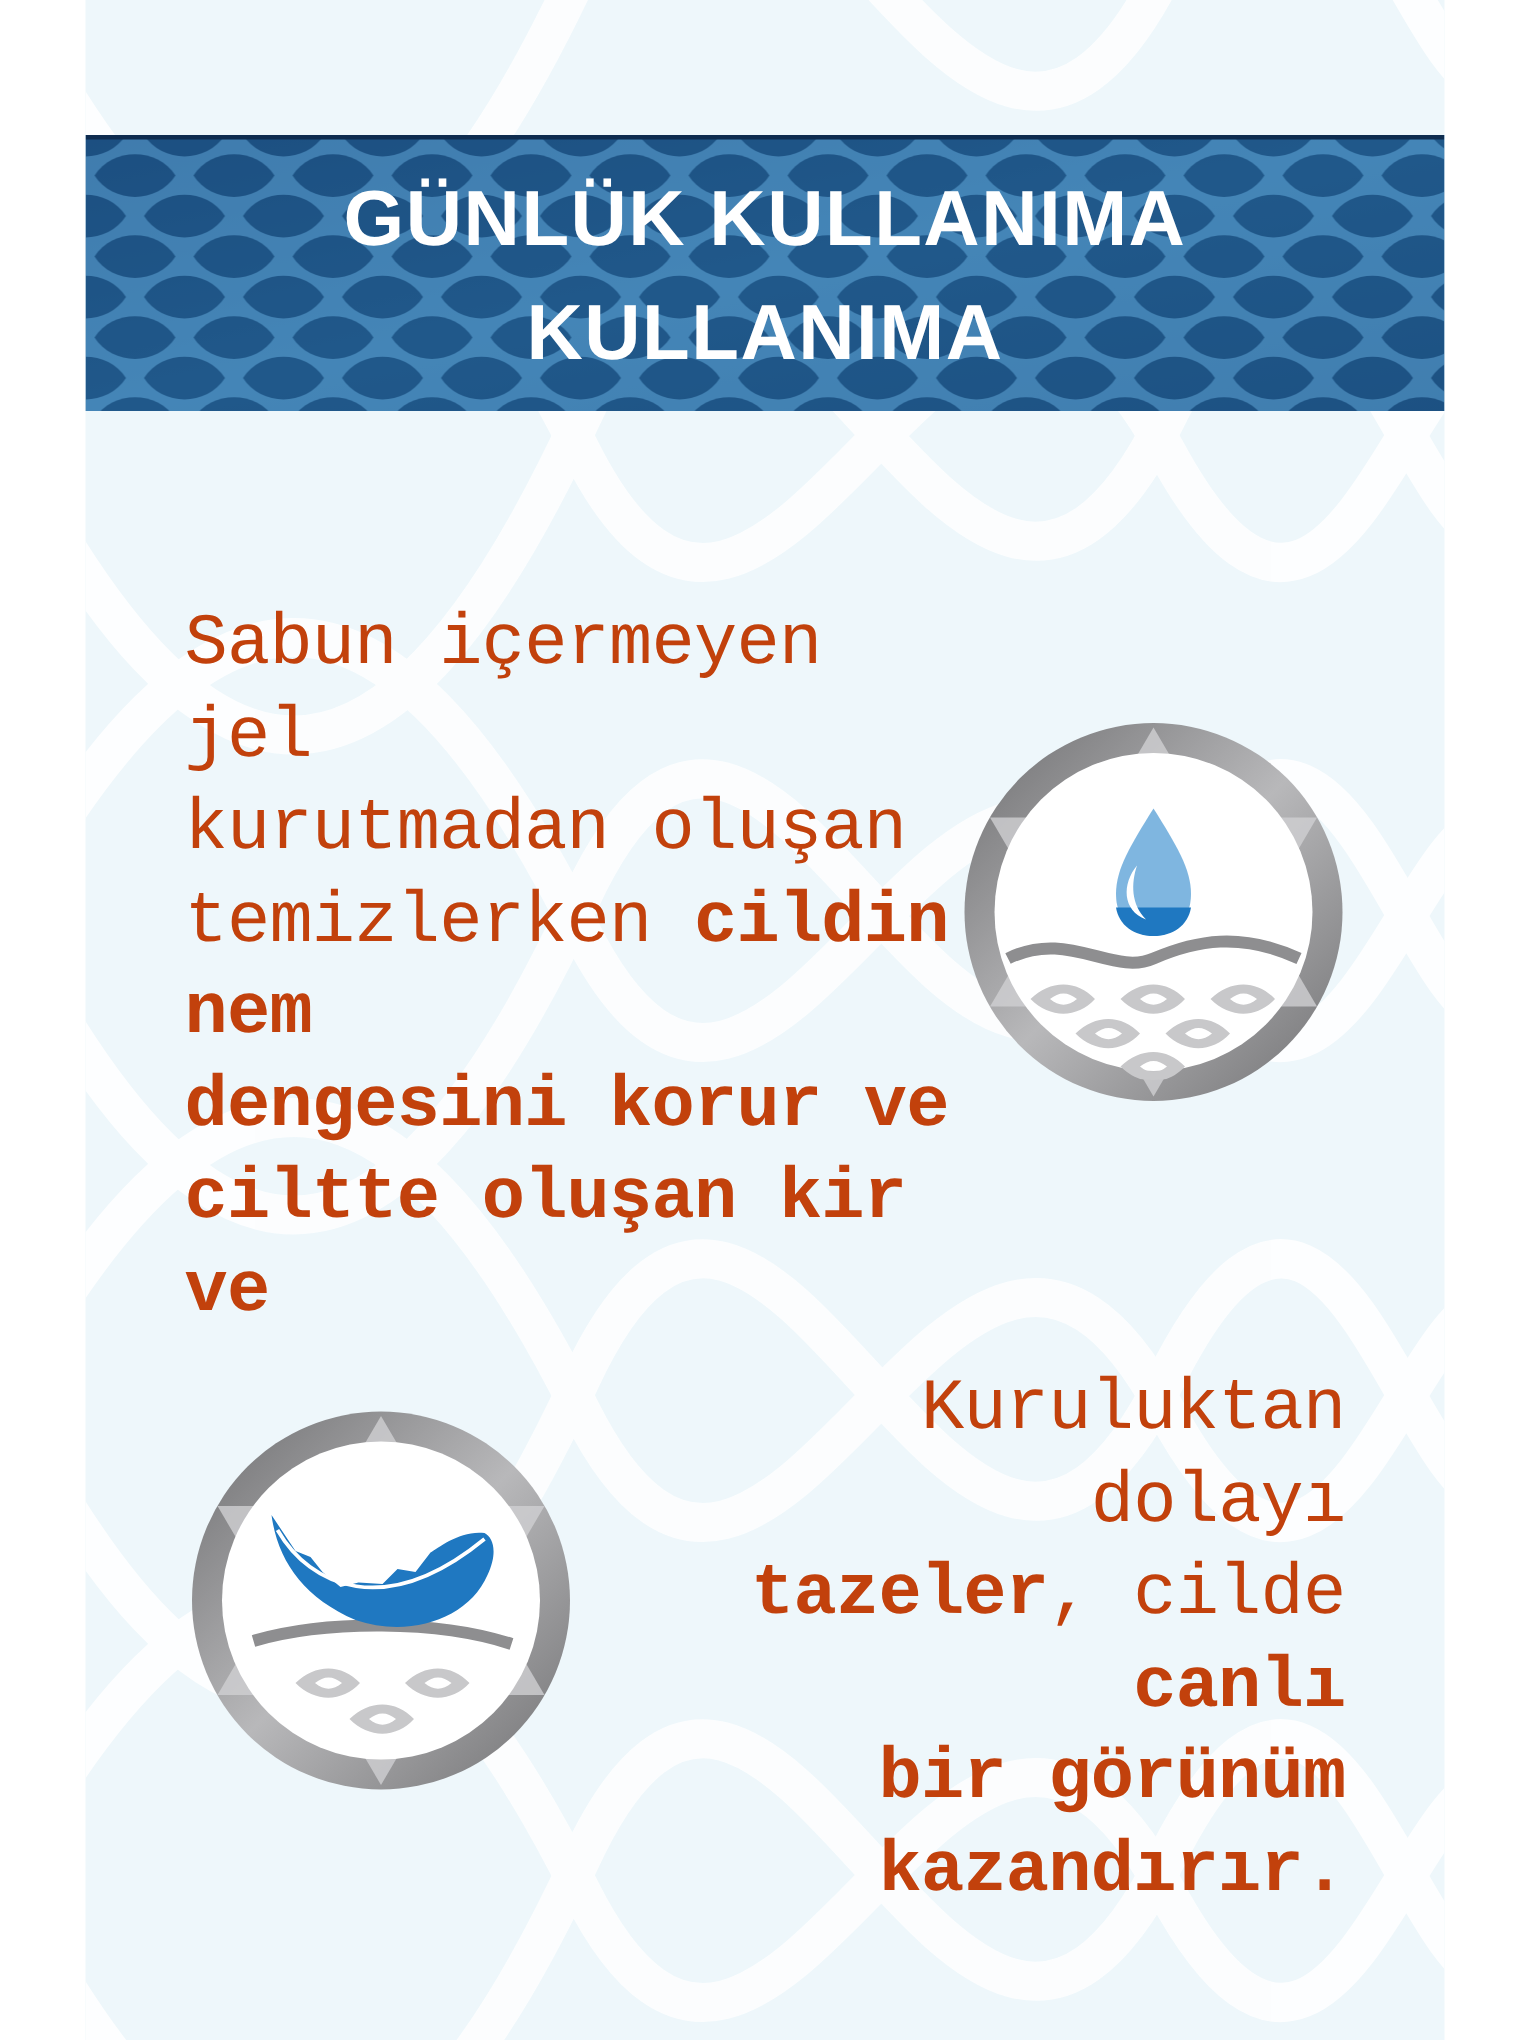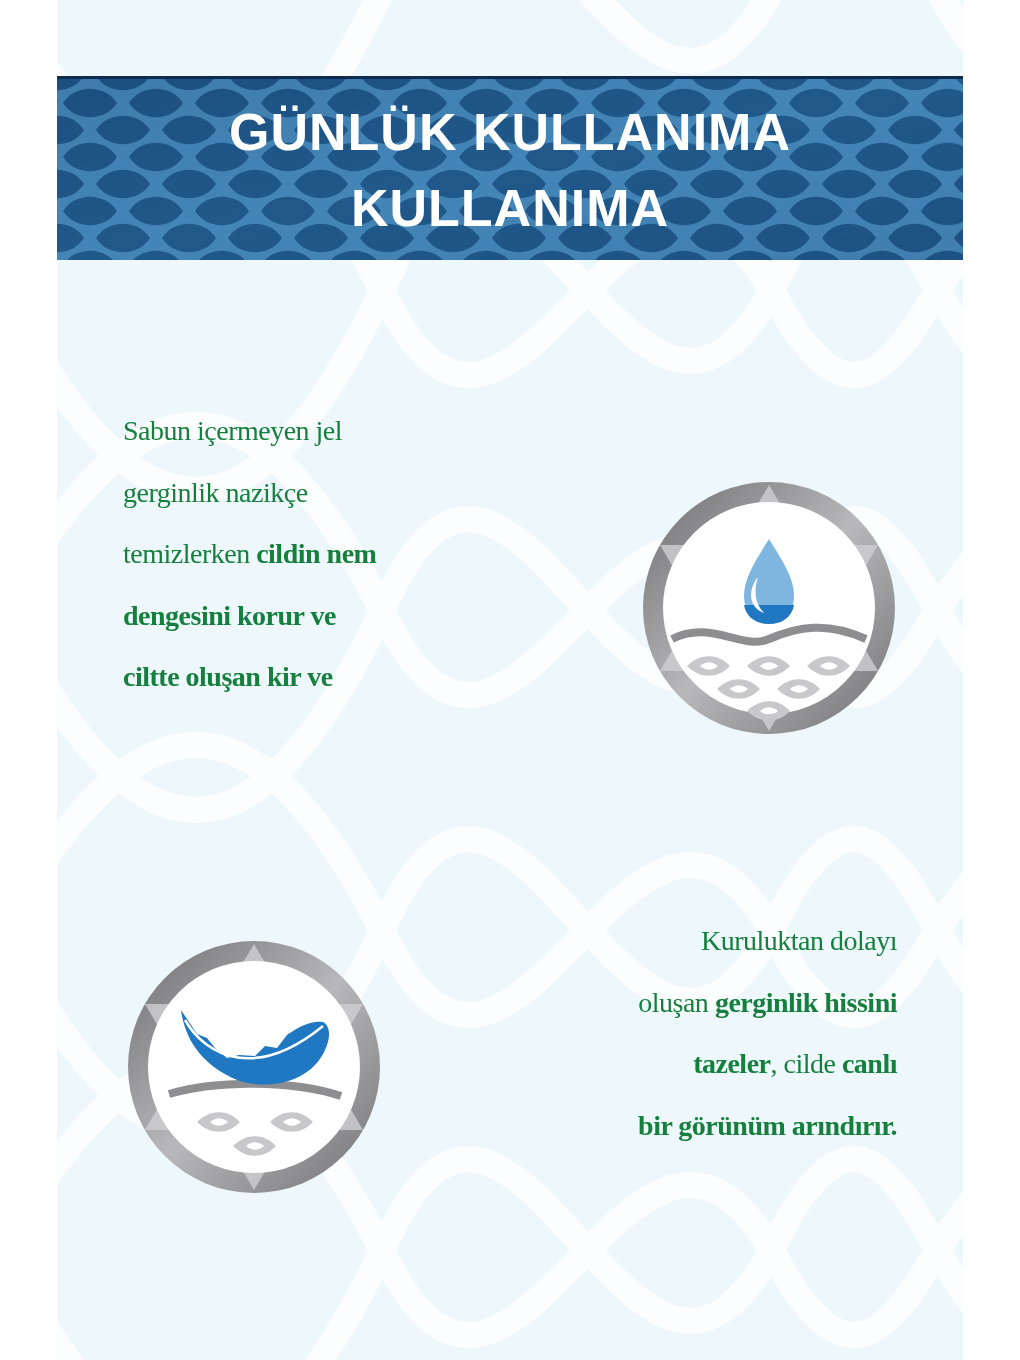--- a/index.html
+++ b/index.html
@@ -3,34 +3,34 @@
 <meta charset="utf-8">
 <style>
   html, body { margin:0; padding:0; background:#ffffff; }
   body { width:1020px; height:1360px; position:relative; overflow:hidden; }
   .canvas {
     position:absolute; left:57px; top:0; width:906px; height:1360px;
     background:#eef7fb; overflow:hidden;
   }
   .bg-waves { position:absolute; left:0; top:0; width:906px; height:1360px; }
   .banner {
-    position:absolute; left:0; top:76px; width:906px; height:184px;
+    position:absolute; left:0; top:90px; width:906px; height:184px;
     background:#1f5f92; overflow:hidden;
   }
   .banner svg { position:absolute; left:0; top:0; }
   .banner-title {
     position:absolute; left:0; top:18px; width:906px;
     text-align:center; color:#ffffff;
     font-family:"Liberation Sans", sans-serif; font-weight:bold;
     font-size:52px; line-height:76px; letter-spacing:1px;
   }
   .text-block {
-    position:absolute; color:#15803d;
-    font-family:Liberation Serif, serif;
-    font-size:28px; line-height:61.5px; letter-spacing:-0.5px;
+    position:absolute; color:#c2410c;
+    font-family:Liberation Mono, monospace;
+    font-size:48px; line-height:61.5px; letter-spacing:-0.5px;
   }
   .text-block b { font-weight:bold; }
   .text-left { left:66px; top:400px; width:520px; text-align:left; }
   .text-right { left:360px; top:910px; width:480px; text-align:right; }
   .badge { position:absolute; width:254px; height:254px; }
   .badge-drop { left:585px; top:481px; }
   .badge-feather { left:70px; top:940px; }
 </style>
 </head>
 <body>
@@ -74,21 +74,21 @@
       <rect width="906" height="3" fill="#0e2c4f"></rect>
     </svg>
     <div class="banner-title">
       <div>GÜNLÜK KULLANIMA</div>
       <div>KULLANIMA</div>
     </div>
   </div>
 
   <div class="text-block text-left">
     <div>Sabun içermeyen jel</div>
-    <div>gerginlik nazikçe</div>
+    <div>kurutmadan oluşan</div>
     <div><span>temizlerken </span><b>cildin nem</b></div>
     <div><b>dengesini korur ve</b></div>
     <div><b>ciltte oluşan kir ve</b></div>
   </div>
 
   <svg class="badge badge-drop" viewBox="0 0 254 254">
     <defs>
       <clipPath id="c1">
           <circle cx="127" cy="127" r="112"></circle>
         </clipPath>
@@ -140,18 +140,17 @@
       <g fill="#c8c8ca">
         <path d="M70 182 C 83 169, 101 169, 113 182 C 101 195, 83 195, 70 182 Z M83 182 C 89 177, 95 177, 101 182 C 95 187, 89 187, 83 182 Z" fill-rule="evenodd"></path>
         <path d="M143 182 C 156 169, 174 169, 186 182 C 174 195, 156 195, 143 182 Z M156 182 C 162 177, 168 177, 174 182 C 168 187, 162 187, 156 182 Z" fill-rule="evenodd"></path>
         <path d="M106 206 C 119 193, 137 193, 149 206 C 137 219, 119 219, 106 206 Z M119 206 C 125 201, 131 201, 137 206 C 131 211, 125 211, 119 206 Z" fill-rule="evenodd"></path>
       </g>
     </g>
   </svg>
 
   <div class="text-block text-right">
     <div>Kuruluktan dolayı</div>
-    <div><span>oluşan </span><b>gerginlik hissini</b></div>
     <div><b>tazeler</b><span>, cilde </span><b>canlı</b></div>
-    <div><b>bir görünüm arındırır.</b></div>
+    <div><b>bir görünüm kazandırır.</b></div>
   </div>
 
 </div>
 
 </body></html>

